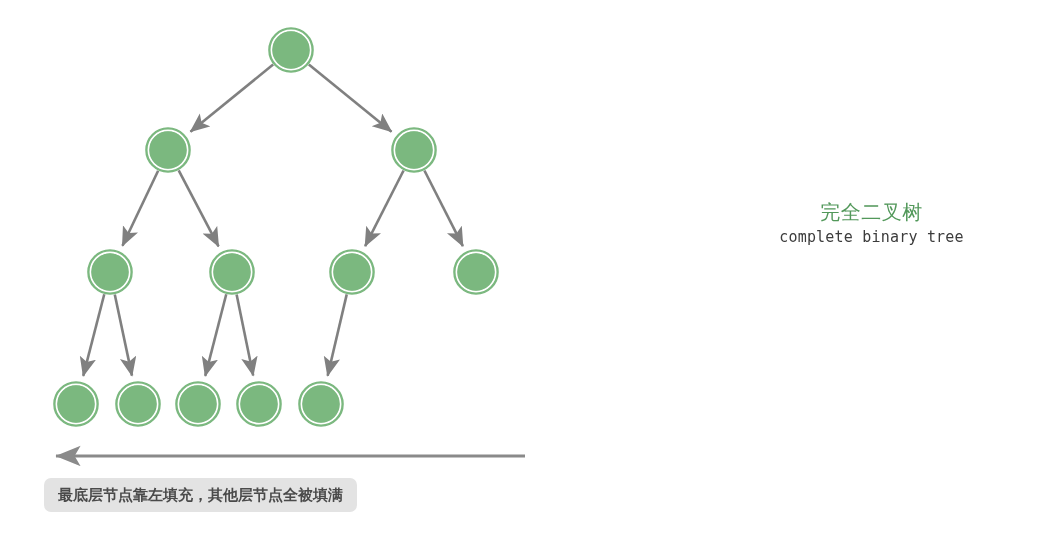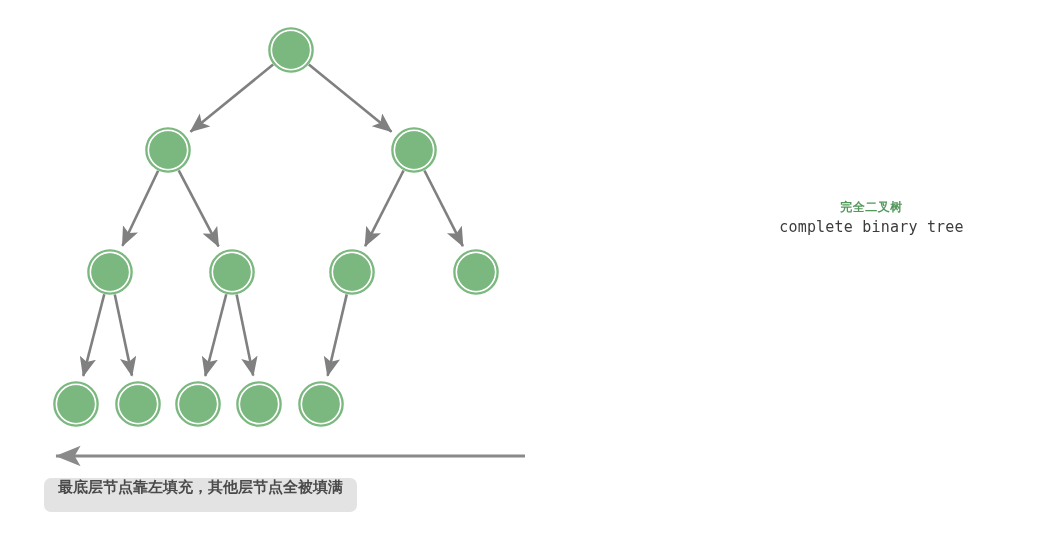--- a/index.html
+++ b/index.html
@@ -28,41 +28,41 @@
   }
   .label-block {
     position: absolute;
     left: 700px;
     top: 200px;
     width: 343px;
     text-align: center;
   }
   .label-title {
     font-family: "Liberation Sans", sans-serif;
-    font-size: 12px;
-    font-weight: bold;
+    font-size: 20px;
+    font-weight: normal;
     color: #52985a;
     letter-spacing: 0.5px;
     line-height: 1.2;
     text-align: center;
   }
   .label-subtitle {
     font-family: "DejaVu Sans Mono", "Liberation Mono", monospace;
     font-size: 15px;
     color: #3c3c3c;
     margin-top: 4px;
     letter-spacing: 0.2px;
   }
   .caption-box {
     position: absolute;
     left: 44px;
     top: 478px;
     height: 34px;
     display: flex;
-    align-items: flex-start;
+    align-items: center;
     padding: 0 14px;
     background: #e3e3e3;
     border-radius: 7px;
     box-sizing: border-box;
   }
   .caption-text {
     font-family: "Liberation Sans", sans-serif;
     font-size: 15px;
     color: #4a4a4a;
     font-weight: bold;

